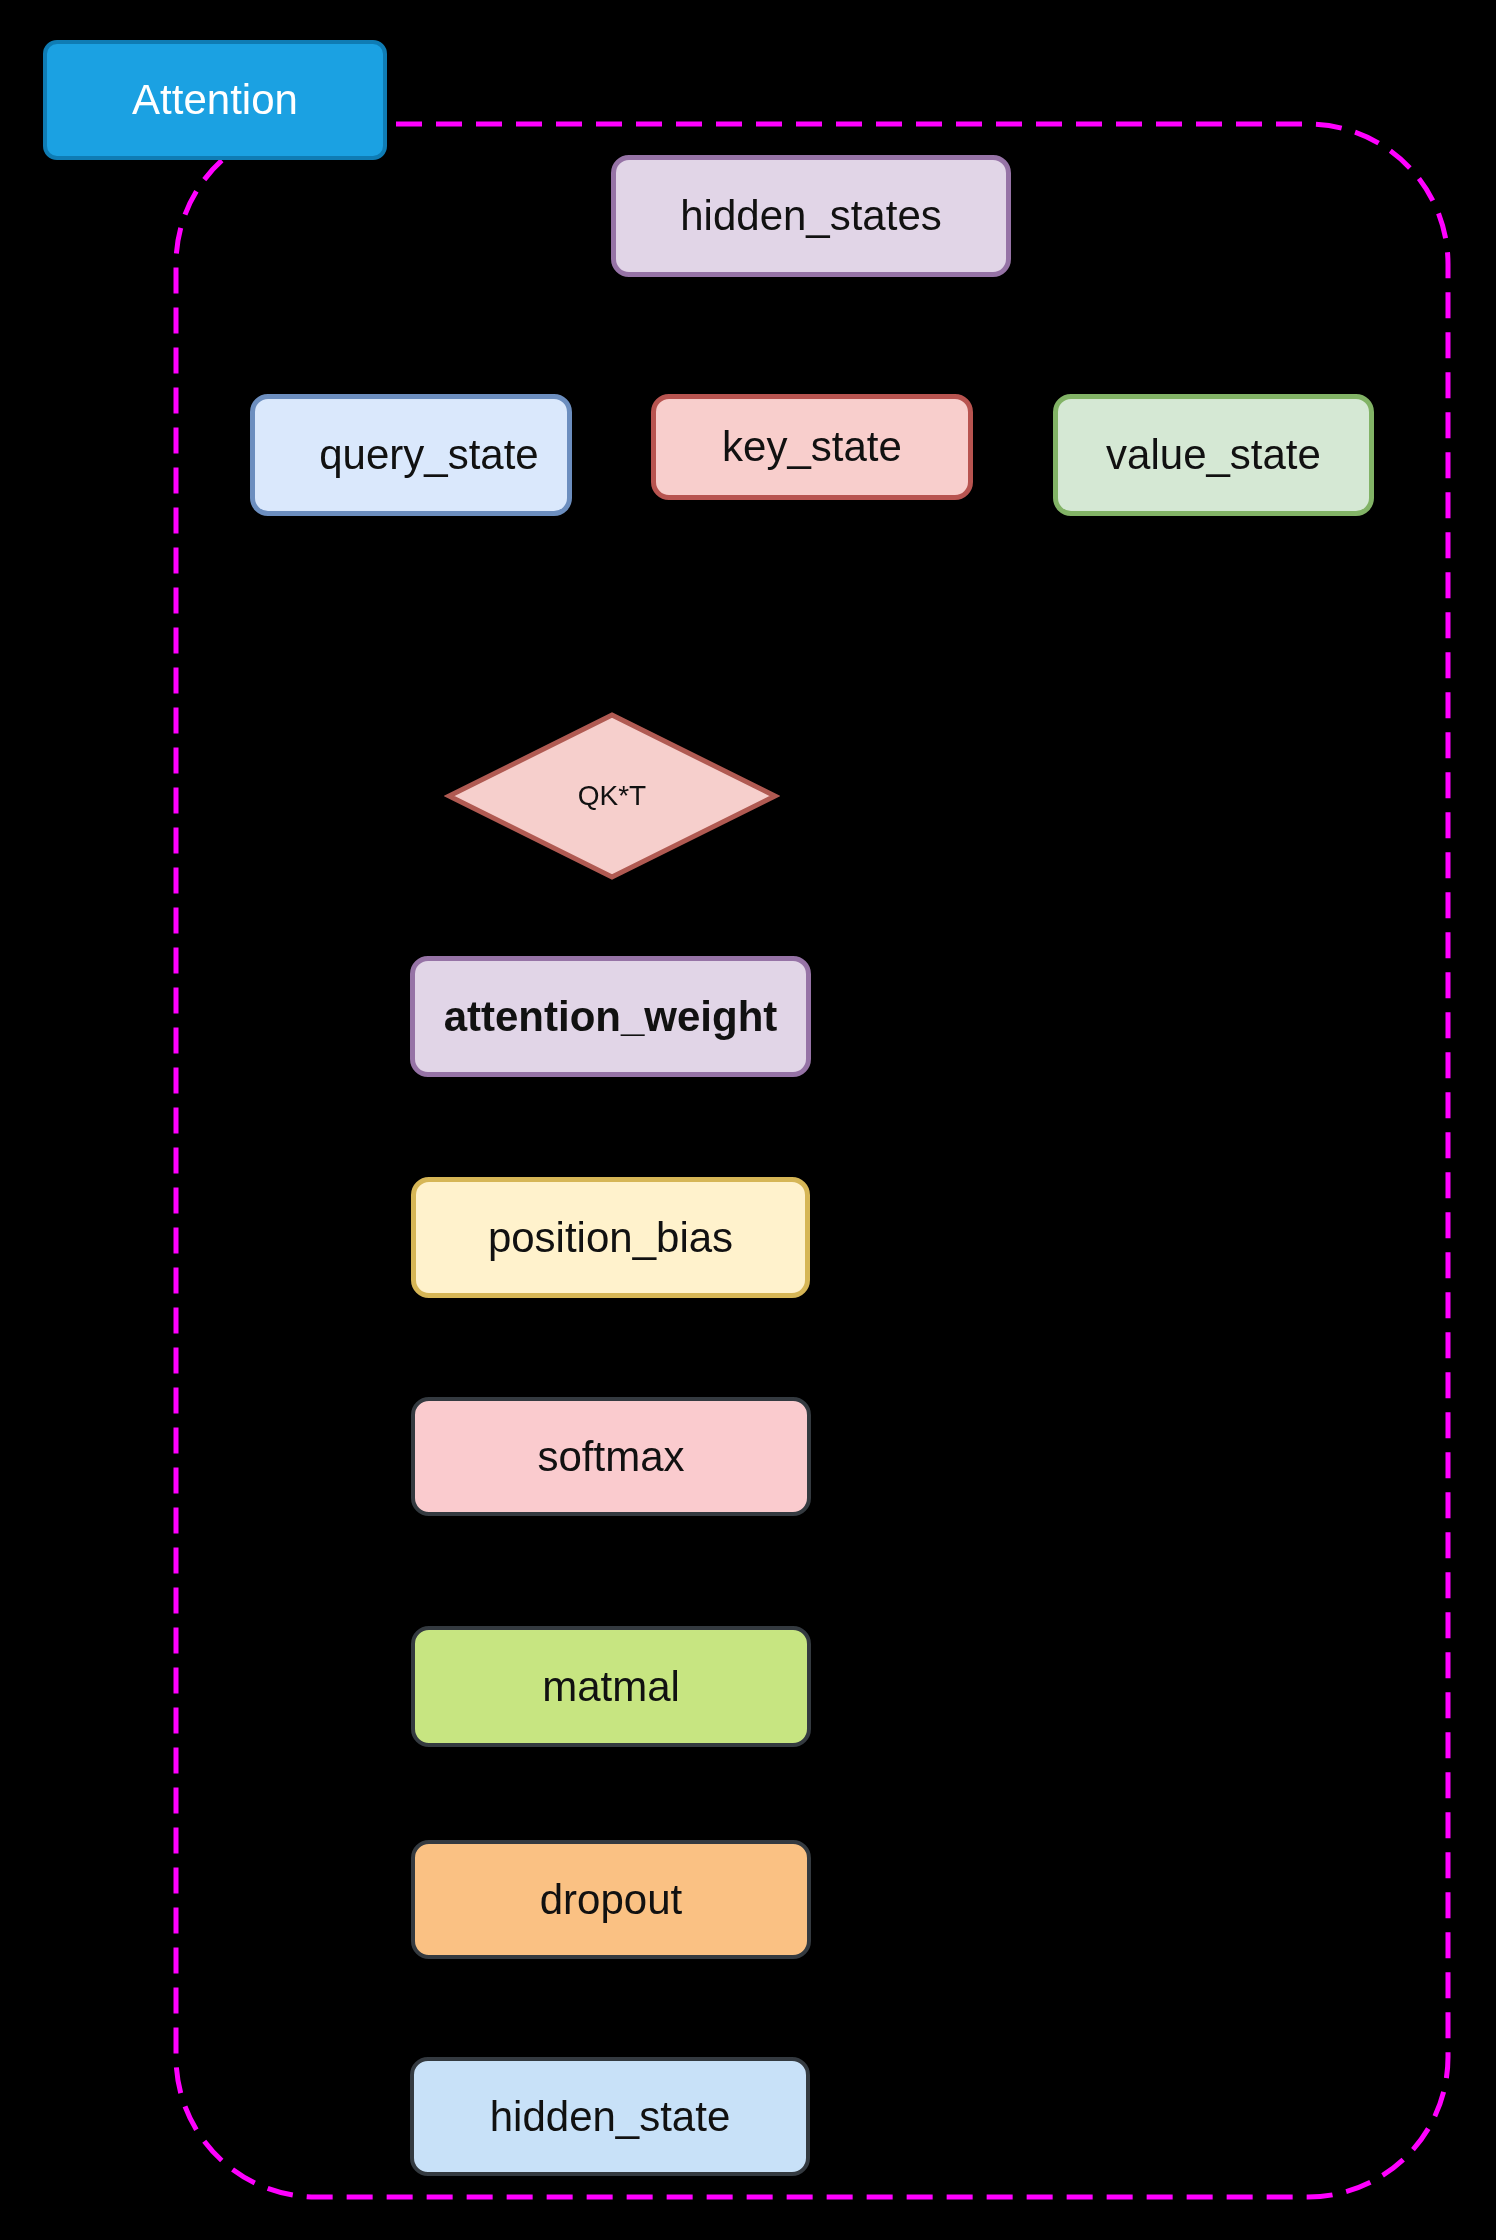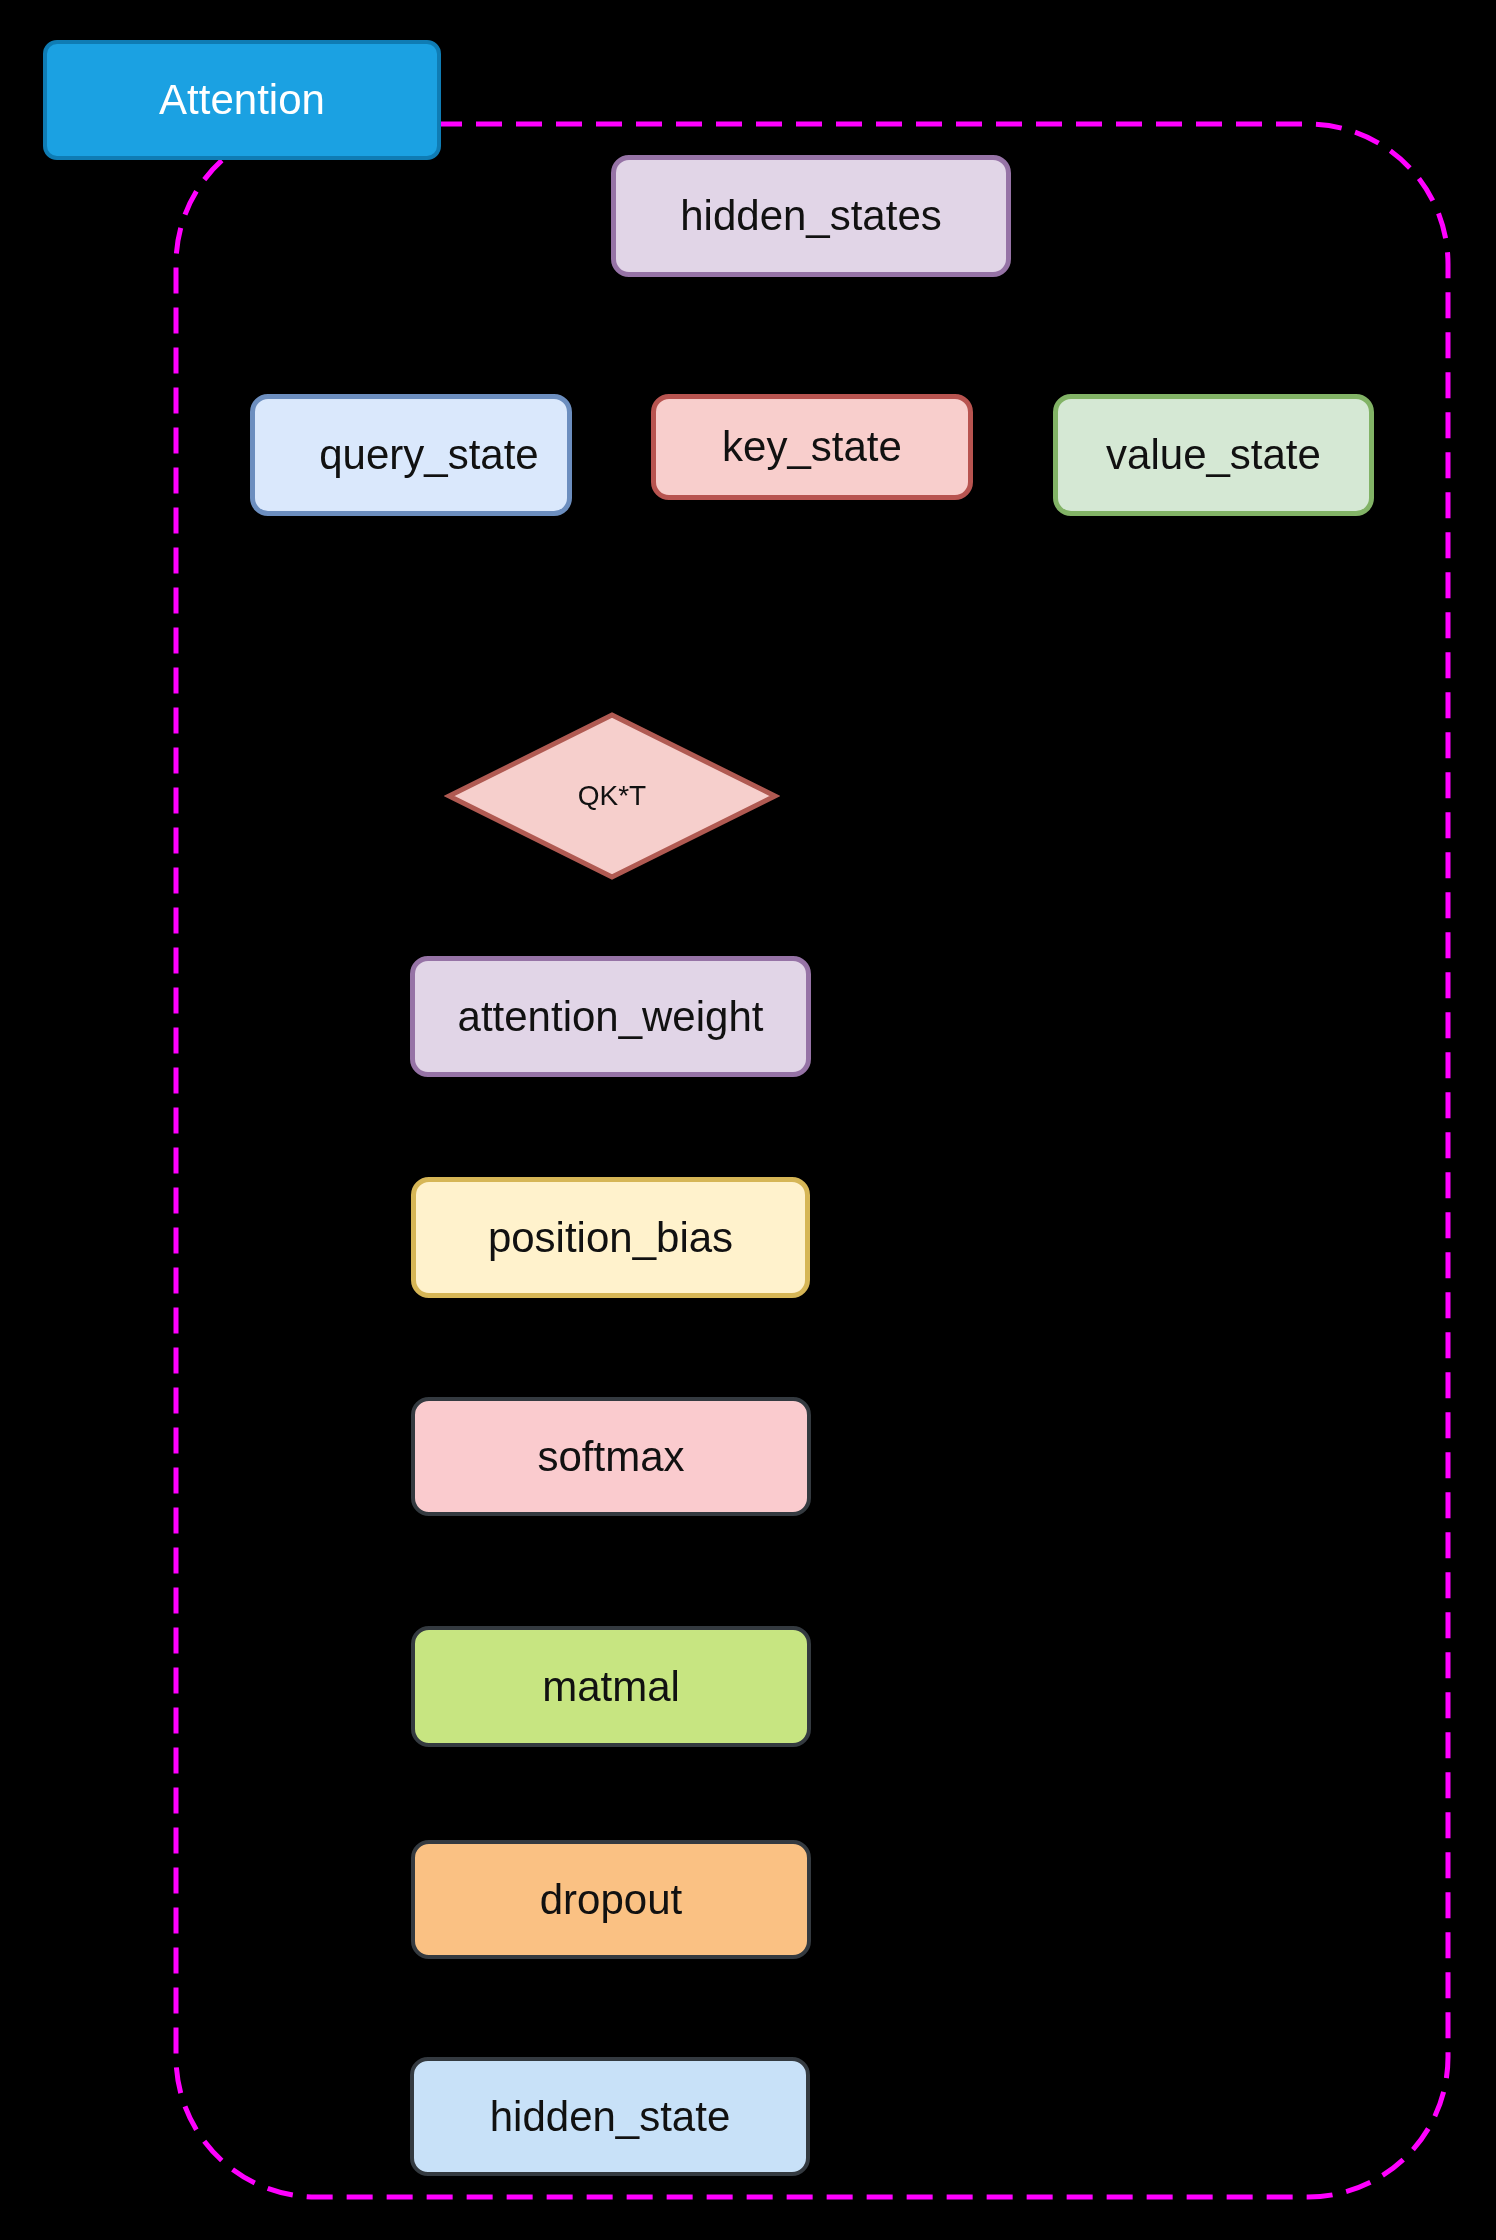--- a/index.html
+++ b/index.html
@@ -57,21 +57,21 @@
 </style>
 </head>
 <body>
 
 <div class="stage">
 
   <svg class="layer" width="1496" height="2240" aria-hidden="true">
     <rect x="176" y="124" width="1272" height="2073" rx="140" ry="140" fill="none" stroke-width="5" stroke-dasharray="26 14" style="stroke: rgb(255, 0, 255);"></rect>
   </svg>
 
-  <div class="node title-node" style="left: 43px; top: 40px; width: 398px; height: 120px; border-width: 4px; border-radius: 14px; background: rgb(27, 161, 226); border-color: rgb(15, 124, 180); color: rgb(255, 255, 255);">
+  <div class="node title-node" style="left: 43px; top: 40px; width: 344px; height: 120px; border-width: 4px; border-radius: 14px; background: rgb(27, 161, 226); border-color: rgb(15, 124, 180); color: rgb(255, 255, 255);">
     <span>Attention</span>
   </div>
 
   <div class="node" style="left: 611px; top: 155px; width: 400px; height: 122px; border-width: 5px; border-radius: 18px; background: rgb(225, 213, 231); border-color: rgb(150, 115, 166);">
     <span>hidden_states</span>
   </div>
 
   <div class="node" style="left: 250px; top: 394px; width: 322px; height: 122px; border-width: 5px; border-radius: 18px; background: rgb(218, 232, 252); border-color: rgb(108, 142, 191); padding-left: 36px;">
     <span>query_state</span>
   </div>
@@ -84,21 +84,21 @@
     <span>value_state</span>
   </div>
 
   <div class="diamond-wrap" style="left:444px; top:710px; width:336px; height:172px;">
     <svg width="336" height="172" aria-hidden="true">
       <polygon points="168,5 331,86 168,167 5,86" stroke-width="5" stroke-linejoin="miter" style="fill: rgb(246, 207, 204); stroke: rgb(176, 90, 82);"></polygon>
     </svg>
     <div class="diamond-label">QK*T</div>
   </div>
 
-  <div class="node" style="left: 410px; top: 956px; width: 401px; height: 121px; border-width: 5px; border-radius: 18px; background: rgb(225, 213, 231); border-color: rgb(150, 115, 166);">
+  <div class="node" style="left: 410px; top: 956px; width: 401px; height: 121px; border-width: 5px; border-radius: 18px; background: rgb(225, 213, 231); border-color: rgb(150, 115, 166); font-weight: bold;">
     <span>attention_weight</span>
   </div>
 
   <div class="node" style="left: 411px; top: 1177px; width: 399px; height: 121px; border-width: 5px; border-radius: 18px; background: rgb(255, 242, 204); border-color: rgb(214, 182, 86);">
     <span>position_bias</span>
   </div>
 
   <div class="node" style="left: 411px; top: 1397px; width: 400px; height: 119px; border-width: 4px; border-radius: 18px; background: rgb(250, 203, 206); border-color: rgb(52, 58, 64);">
     <span>softmax</span>
   </div>

